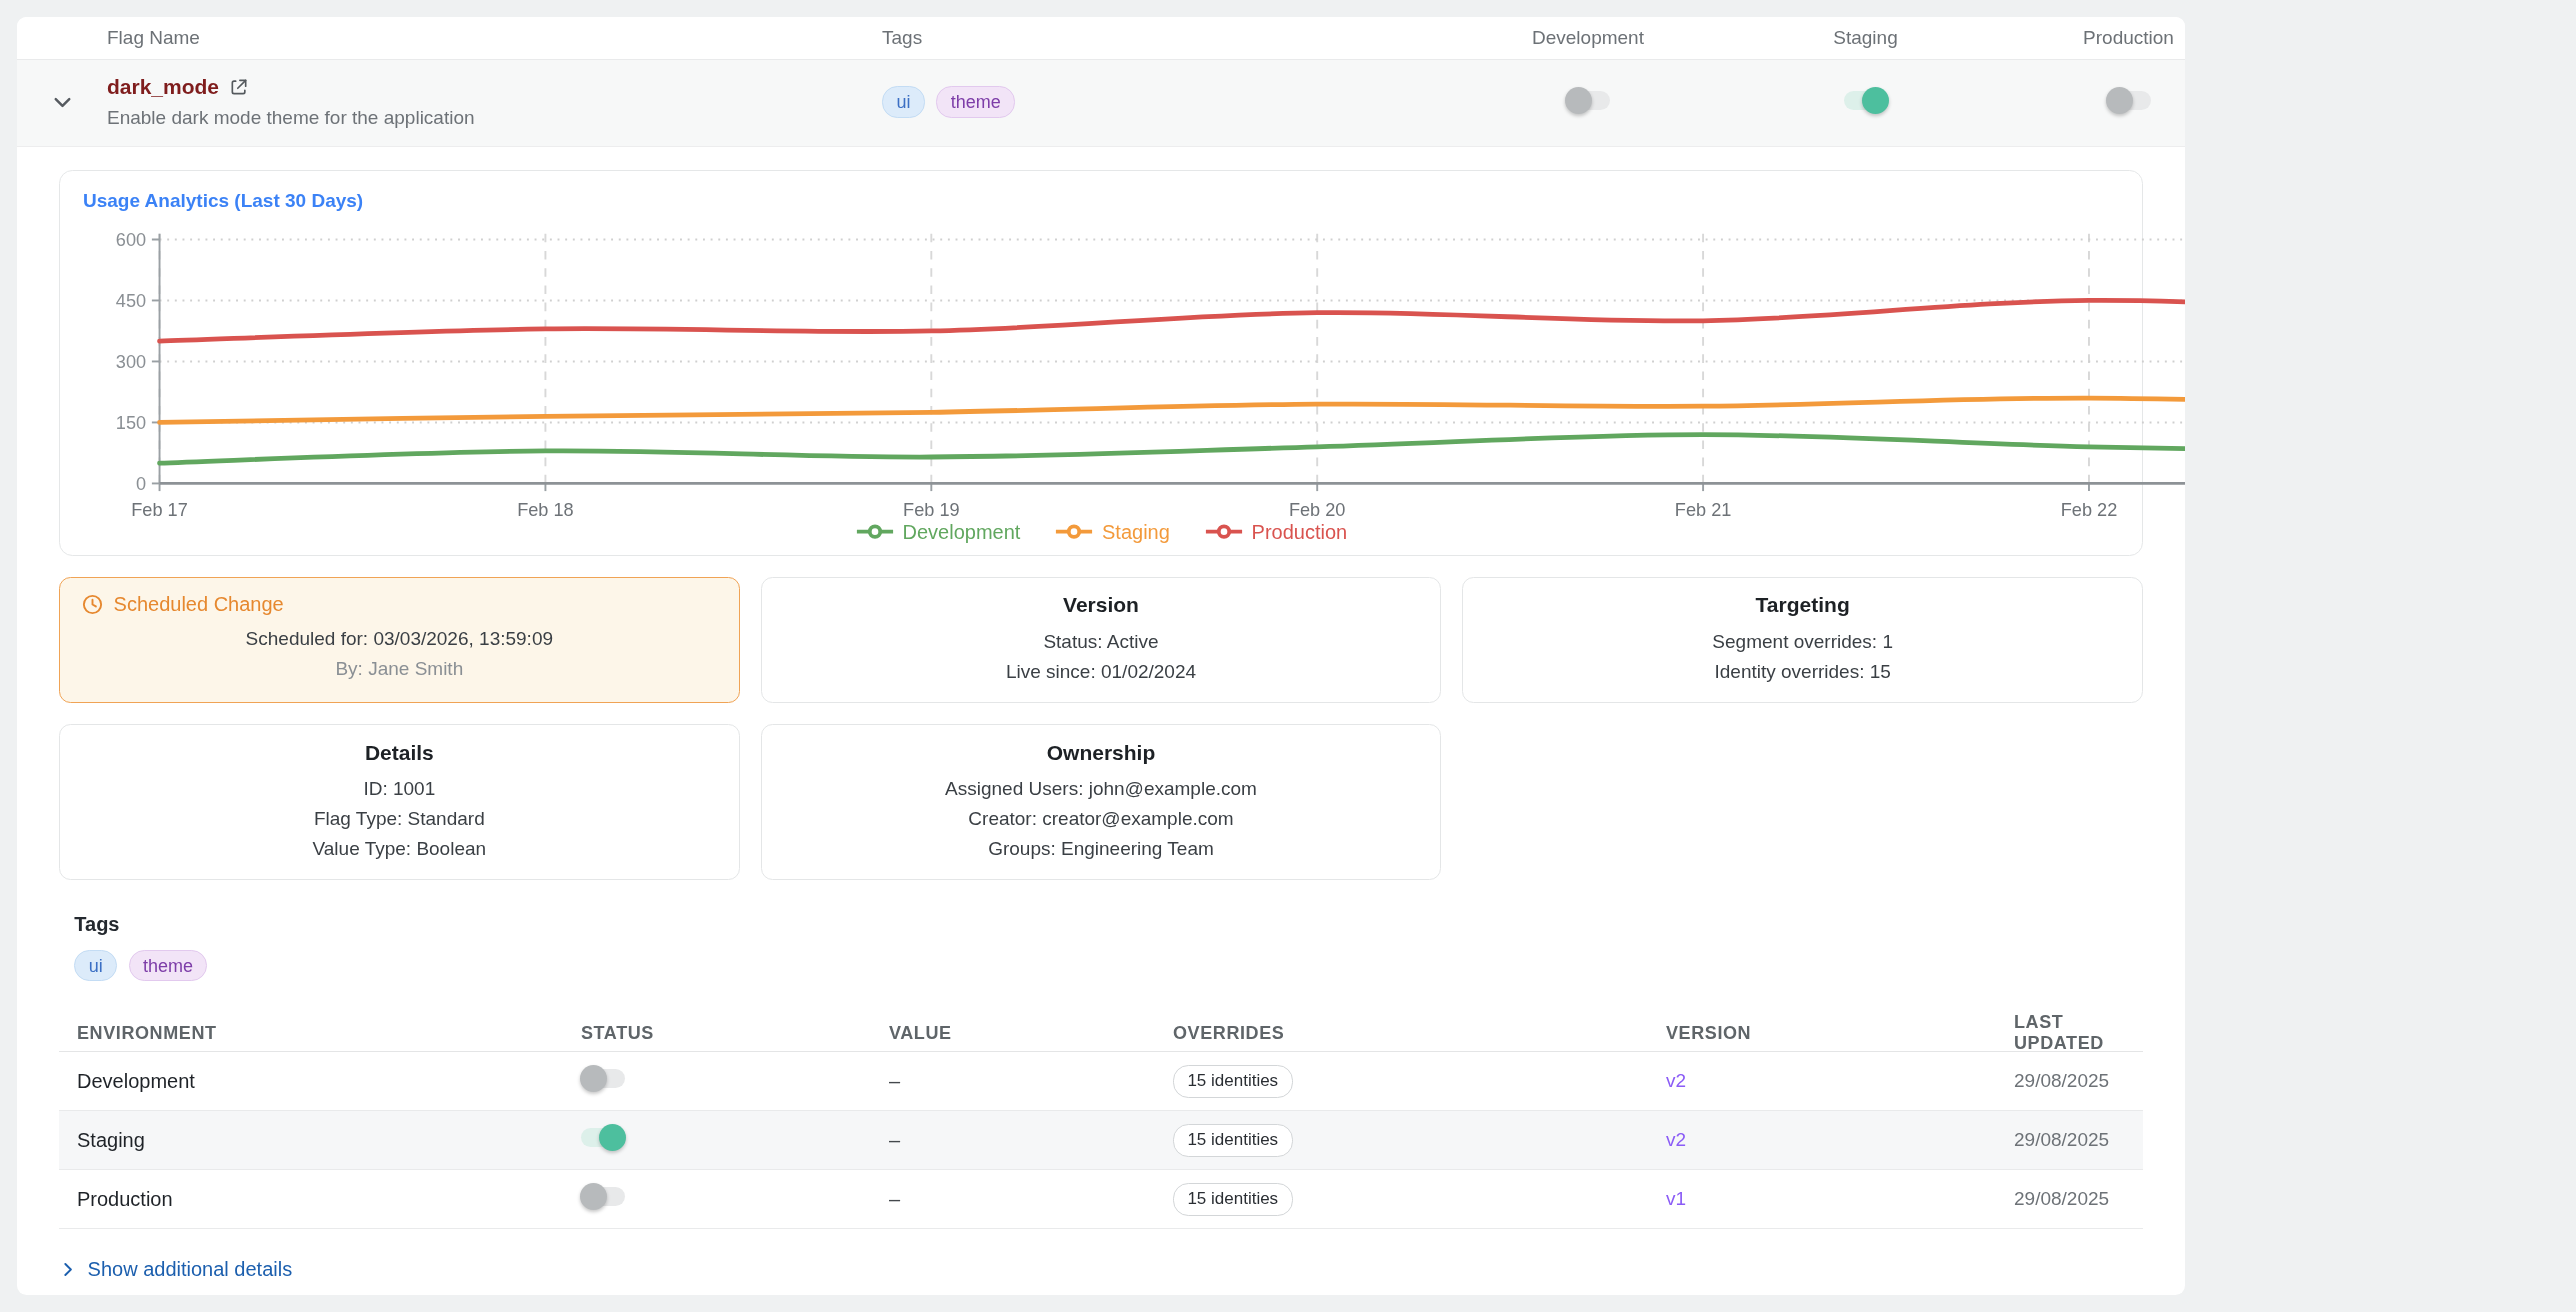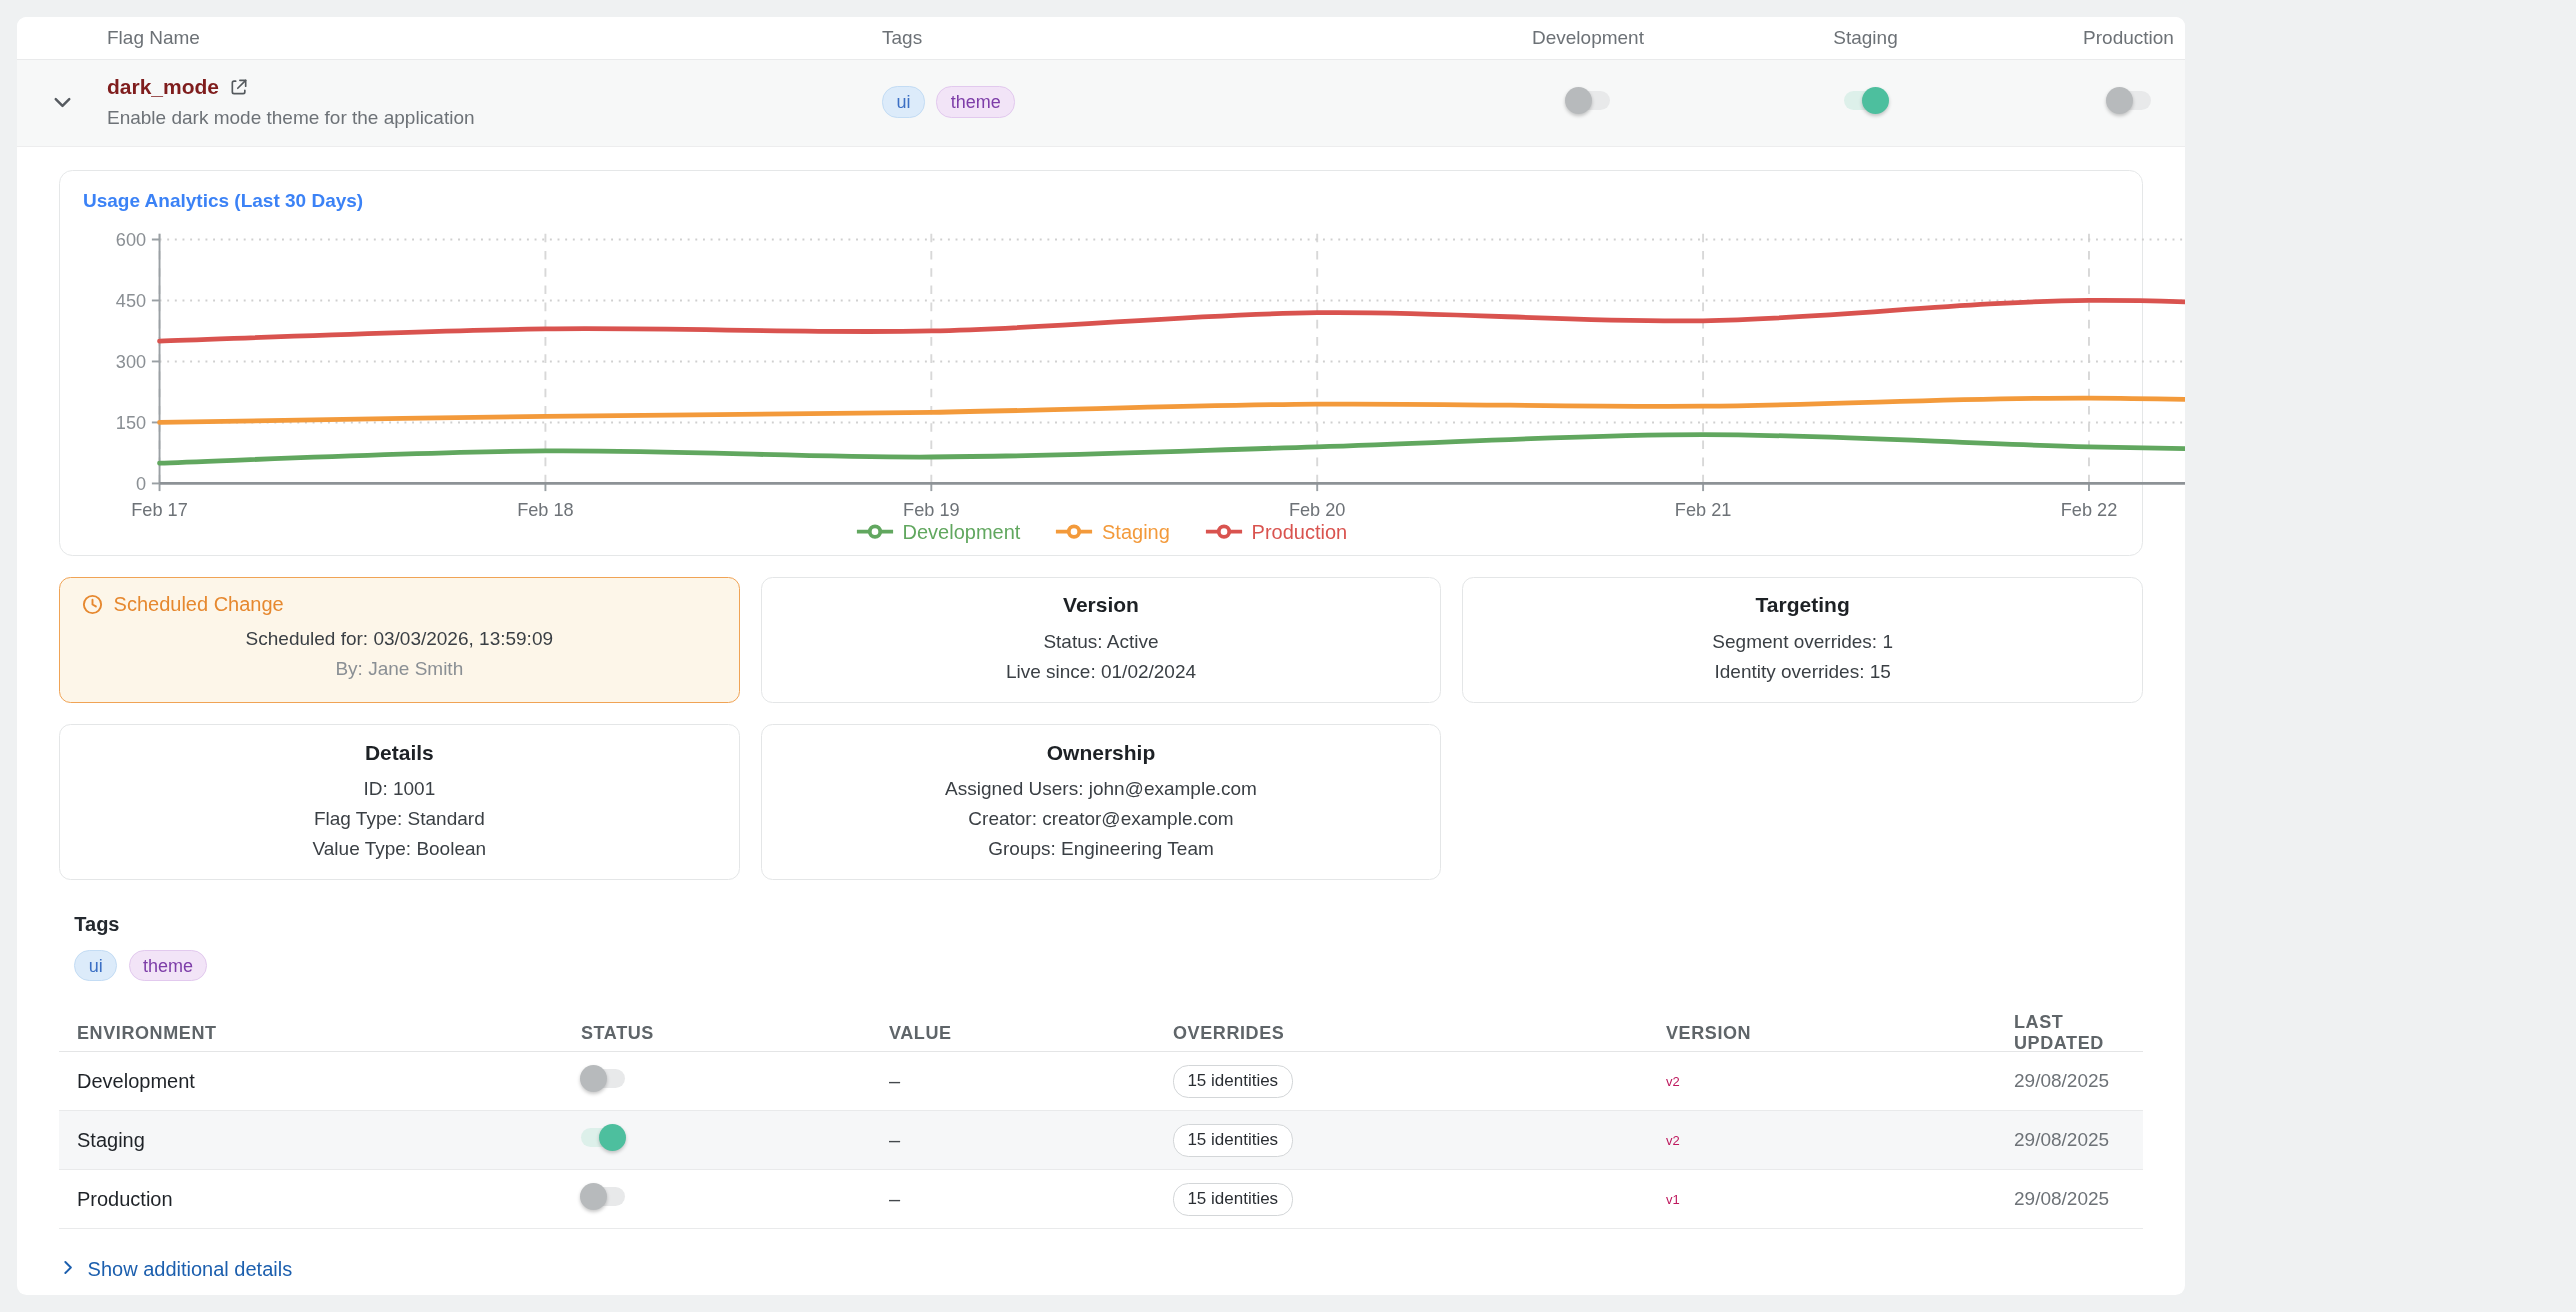--- a/index.html
+++ b/index.html
@@ -86,30 +86,30 @@
   }
   .env-grid > div { padding-left:18px; }
   .env-head {
     height:40px; font-size:18px; font-weight:700; letter-spacing:0.6px;
     color:#5f6569; border-bottom:1px solid #e4e5e6;
   }
   .env-row { height:59px; border-bottom:1px solid #e9eaeb; font-size:20px; }
   .env-row:nth-child(odd) { background:#f6f7f8; }
   .env-name { color:#1f2328; }
   .env-value { color:#44484c; }
-  .env-version { font-size:13px; color:#be185d; }
+  .env-version { font-size:19px; color:#8b5cf6; }
   .env-updated { font-size:19px; color:#6d7277; }
   .id-pill {
     display:inline-block; border:1px solid #d3d6d8; border-radius:15.3px;
     padding:5.7px 13.4px; font-size:17px; background:#fff; color:#2a2e33; cursor:pointer;
   }
 
   
   .footer-link {
-    margin:29px 42px; display:flex; align-items:flex-start; gap:9.6px;
+    margin:29px 42px; display:flex; align-items:center; gap:9.6px;
     color:#1c5fae; font-size:20px; cursor:pointer; width:max-content;
   }
 </style>
 </head>
 <body>
 
 <div class="panel">
 
   <div class="flag-grid flag-header">
     <div></div>

